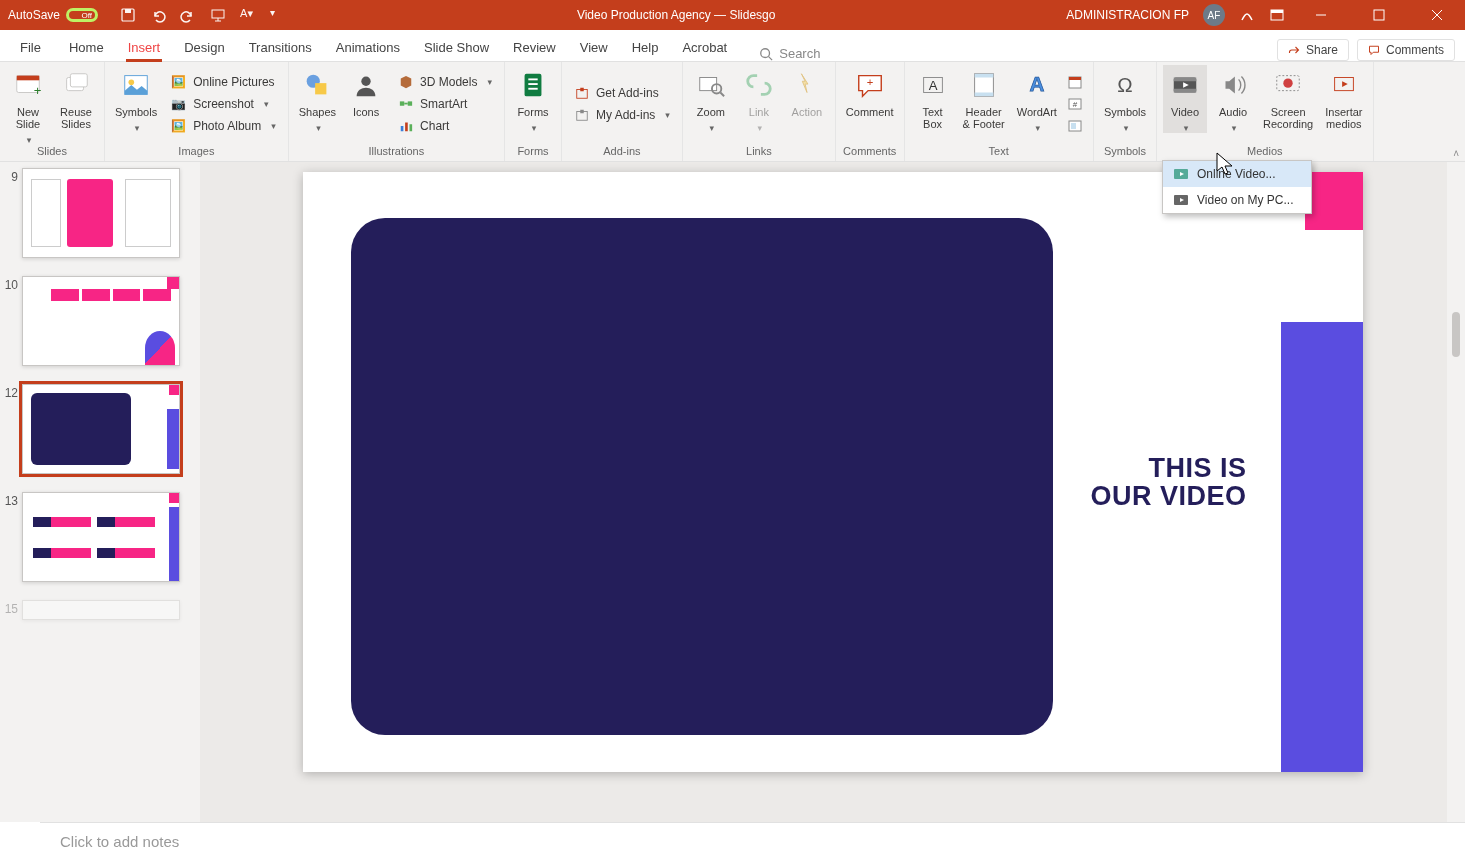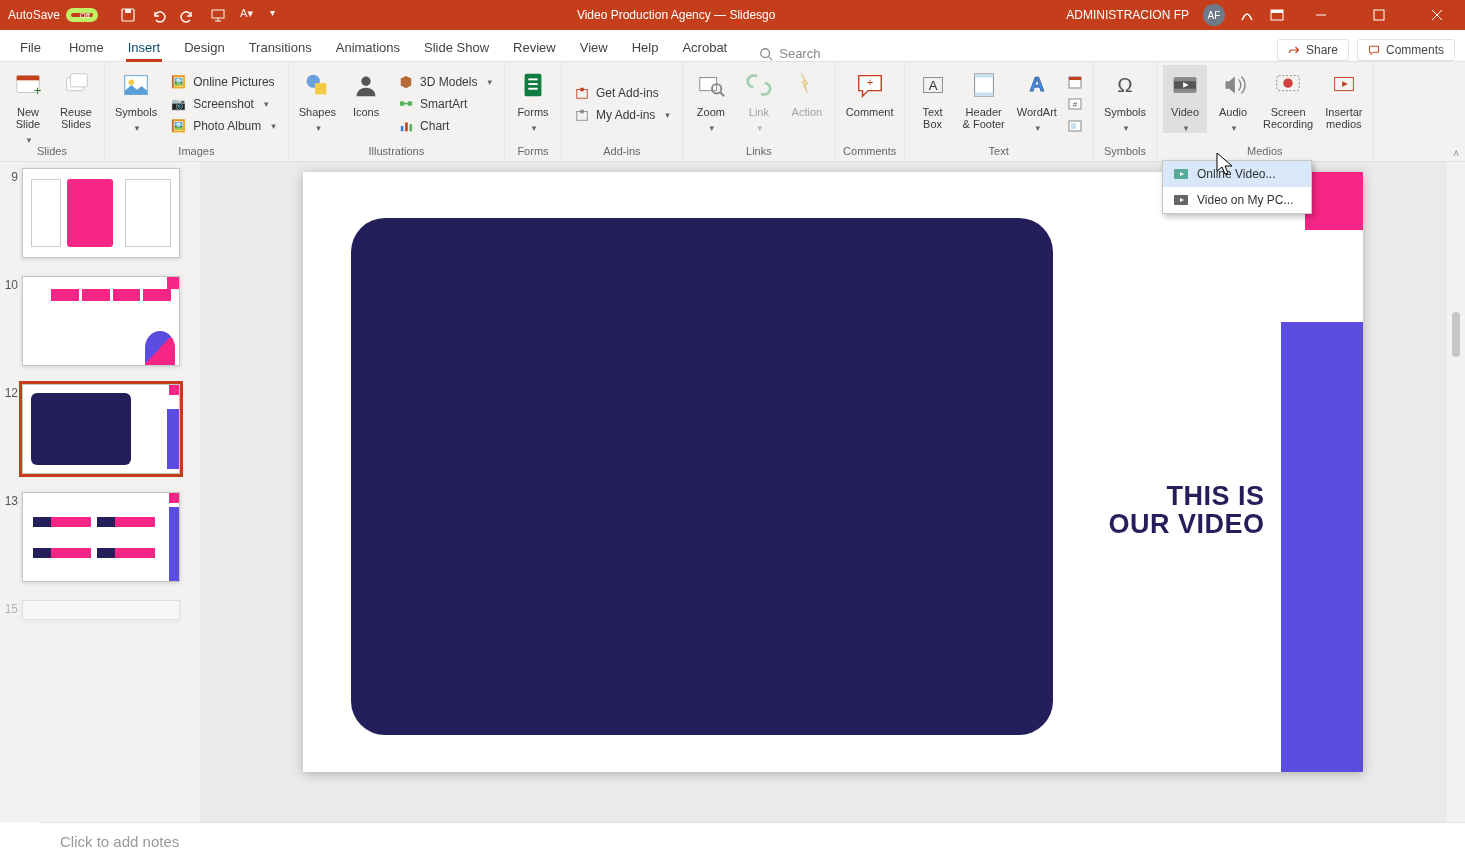--- a/index.html
+++ b/index.html
@@ -2,33 +2,33 @@
 <html><head>
 <meta charset="utf-8">
 <style>
 * { margin: 0; padding: 0; box-sizing: border-box; font-family: "Segoe UI", Arial, sans-serif; }
 html, body { width: 1465px; height: 859px; overflow: hidden; background: #fff; }
 
 
 .title-bar { height: 30px; background: #c43e1c; display: flex; align-items: center; color: #fff; font-size: 12px; }
 .title-bar .left { display: flex; align-items: center; gap: 10px; padding-left: 8px; }
 .autosave { display: flex; gap: 6px; }
-.autosave .pill { width: 32px; height: 14px; border: 5px solid #bef264; border-radius: 9px; position: relative; display:flex; align-items:center; justify-content:flex-end; font-size:8px; padding:0 3px;}
+.autosave .pill { width: 32px; height: 14px; border: 3px solid #bef264; border-radius: 9px; position: relative; display:flex; align-items:center; justify-content:flex-end; font-size:8px; padding:0 3px;}
 .title-bar .qat { display: flex; gap: 14px; margin-left: 12px; align-items: center; }
 .title-bar .qat .ic { width: 16px; height: 16px; opacity: .95; }
 .title-bar .center { flex: 1; text-align: center; font-size: 12px; }
 .title-bar .right { display: flex; align-items: center; gap: 14px; padding-right: 6px; }
 .avatar-badge { width: 22px; height: 22px; border-radius: 50%; background: #6d7a88; color:#fff; font-size: 10px; display:flex; align-items:center; justify-content:center; }
 .win-btn { width: 44px; height: 30px; display:flex; align-items:center; justify-content:center; }
 
 
 .tabs-row { height: 32px; background: #fff; border-bottom: 1px solid #e1e1e1; display:flex; align-items:flex-end; font-size: 13px; color:#444; padding-left: 8px; }
 .tab { padding: 6px 12px 6px; cursor: pointer; }
 .tab.file { margin-right: 4px; }
-.tab.active { color: #0c4a6e; position: relative; }
+.tab.active { color: #ef4444; position: relative; }
 .tab.active::after { content:""; position:absolute; left:10px; right:10px; bottom:-1px; height:3px; background:#c43e1c; }
 .tabs-right { margin-left:auto; display:flex; align-items:center; gap: 8px; padding-right:10px; }
 .share-btn, .comments-btn { border:1px solid #e1e1e1; border-radius:3px; padding:3px 10px; font-size:12px; color:#444; display:flex; align-items:center; gap:6px; }
 .search-box { display:flex; align-items:center; gap:6px; color:#888; font-size:13px; padding-left:20px; }
 
 
 .ribbon { height: 100px; background: #f3f2f1; border-bottom: 1px solid #e1e1e1; display:flex; position:relative; }
 .rgroup { display:flex; flex-direction:column; justify-content:space-between; border-right:1px solid #e5e5e5; padding: 3px 6px 2px; }
 .rgroup .tools { display:flex; align-items:flex-start; gap:4px; height:78px; }
 .rgroup .glabel { text-align:center; font-size:11px; color:#666; padding-bottom:2px; }
@@ -56,21 +56,21 @@
 .thumb.selected { outline: 3px solid #c43e1c; outline-offset: 0; }
 .thumb .accent-bottom-right { position:absolute; right:0; bottom:0; width:12px; height:12px; background:#f72585;}
 
 .editor { flex:1; position:relative; background:#eceae8; display:flex; align-items:flex-start; justify-content:center; }
 .vscrub { position:absolute; right:0; top:0; bottom:0; width: 18px; background:#f3f2f1; }
 .vscrub .track { position:absolute; top:150px; width:8px; left:5px; height:45px; background:#c8c6c4; border-radius:4px; }
 .slide-canvas { margin-top: 10px; width: 1060px; height: 600px; background:#fff; box-shadow: 0 2px 10px rgba(0,0,0,.25); position:relative; }
 .slide-canvas .pink-sq { position:absolute; right:0; top:0; width:58px; height:58px; background:#f72585; }
 .slide-canvas .blue-band { position:absolute; right:0; top:150px; width:82px; height:450px; background:#5a4de0; }
 .slide-canvas .video-rect { position:absolute; left:48px; top:46px; width:702px; height:517px; background:#241e5a; border-radius:34px; }
-.slide-canvas .title-text { position:absolute; right:98px; top:282px; text-align:right; font-family: Arial Black, Arial, sans-serif; font-weight:900; color:#241e5a; line-height:1.05; font-size:27px; letter-spacing:.5px;margin-top:28px; }
+.slide-canvas .title-text { position:absolute; right:116px; top:282px; text-align:right; font-family: Arial Black, Arial, sans-serif; font-weight:900; color:#241e5a; line-height:1.05; font-size:27px; letter-spacing:.5px; }
 
 
 .notes { height: 38px; background:#fff; border-top:1px solid #e1e1e1; display:flex; align-items:center; padding: 0 20px; color:#999; font-size: 15px; margin-left: 40px; }
 
 
 .cursor { position:absolute; top: 152px; left: 1216px; z-index:100; pointer-events:none; }
 
 svg { display:block; }
 .collapse-caret { position:absolute; right:6px; bottom:2px; font-size:10px; color:#888;}
 </style>

